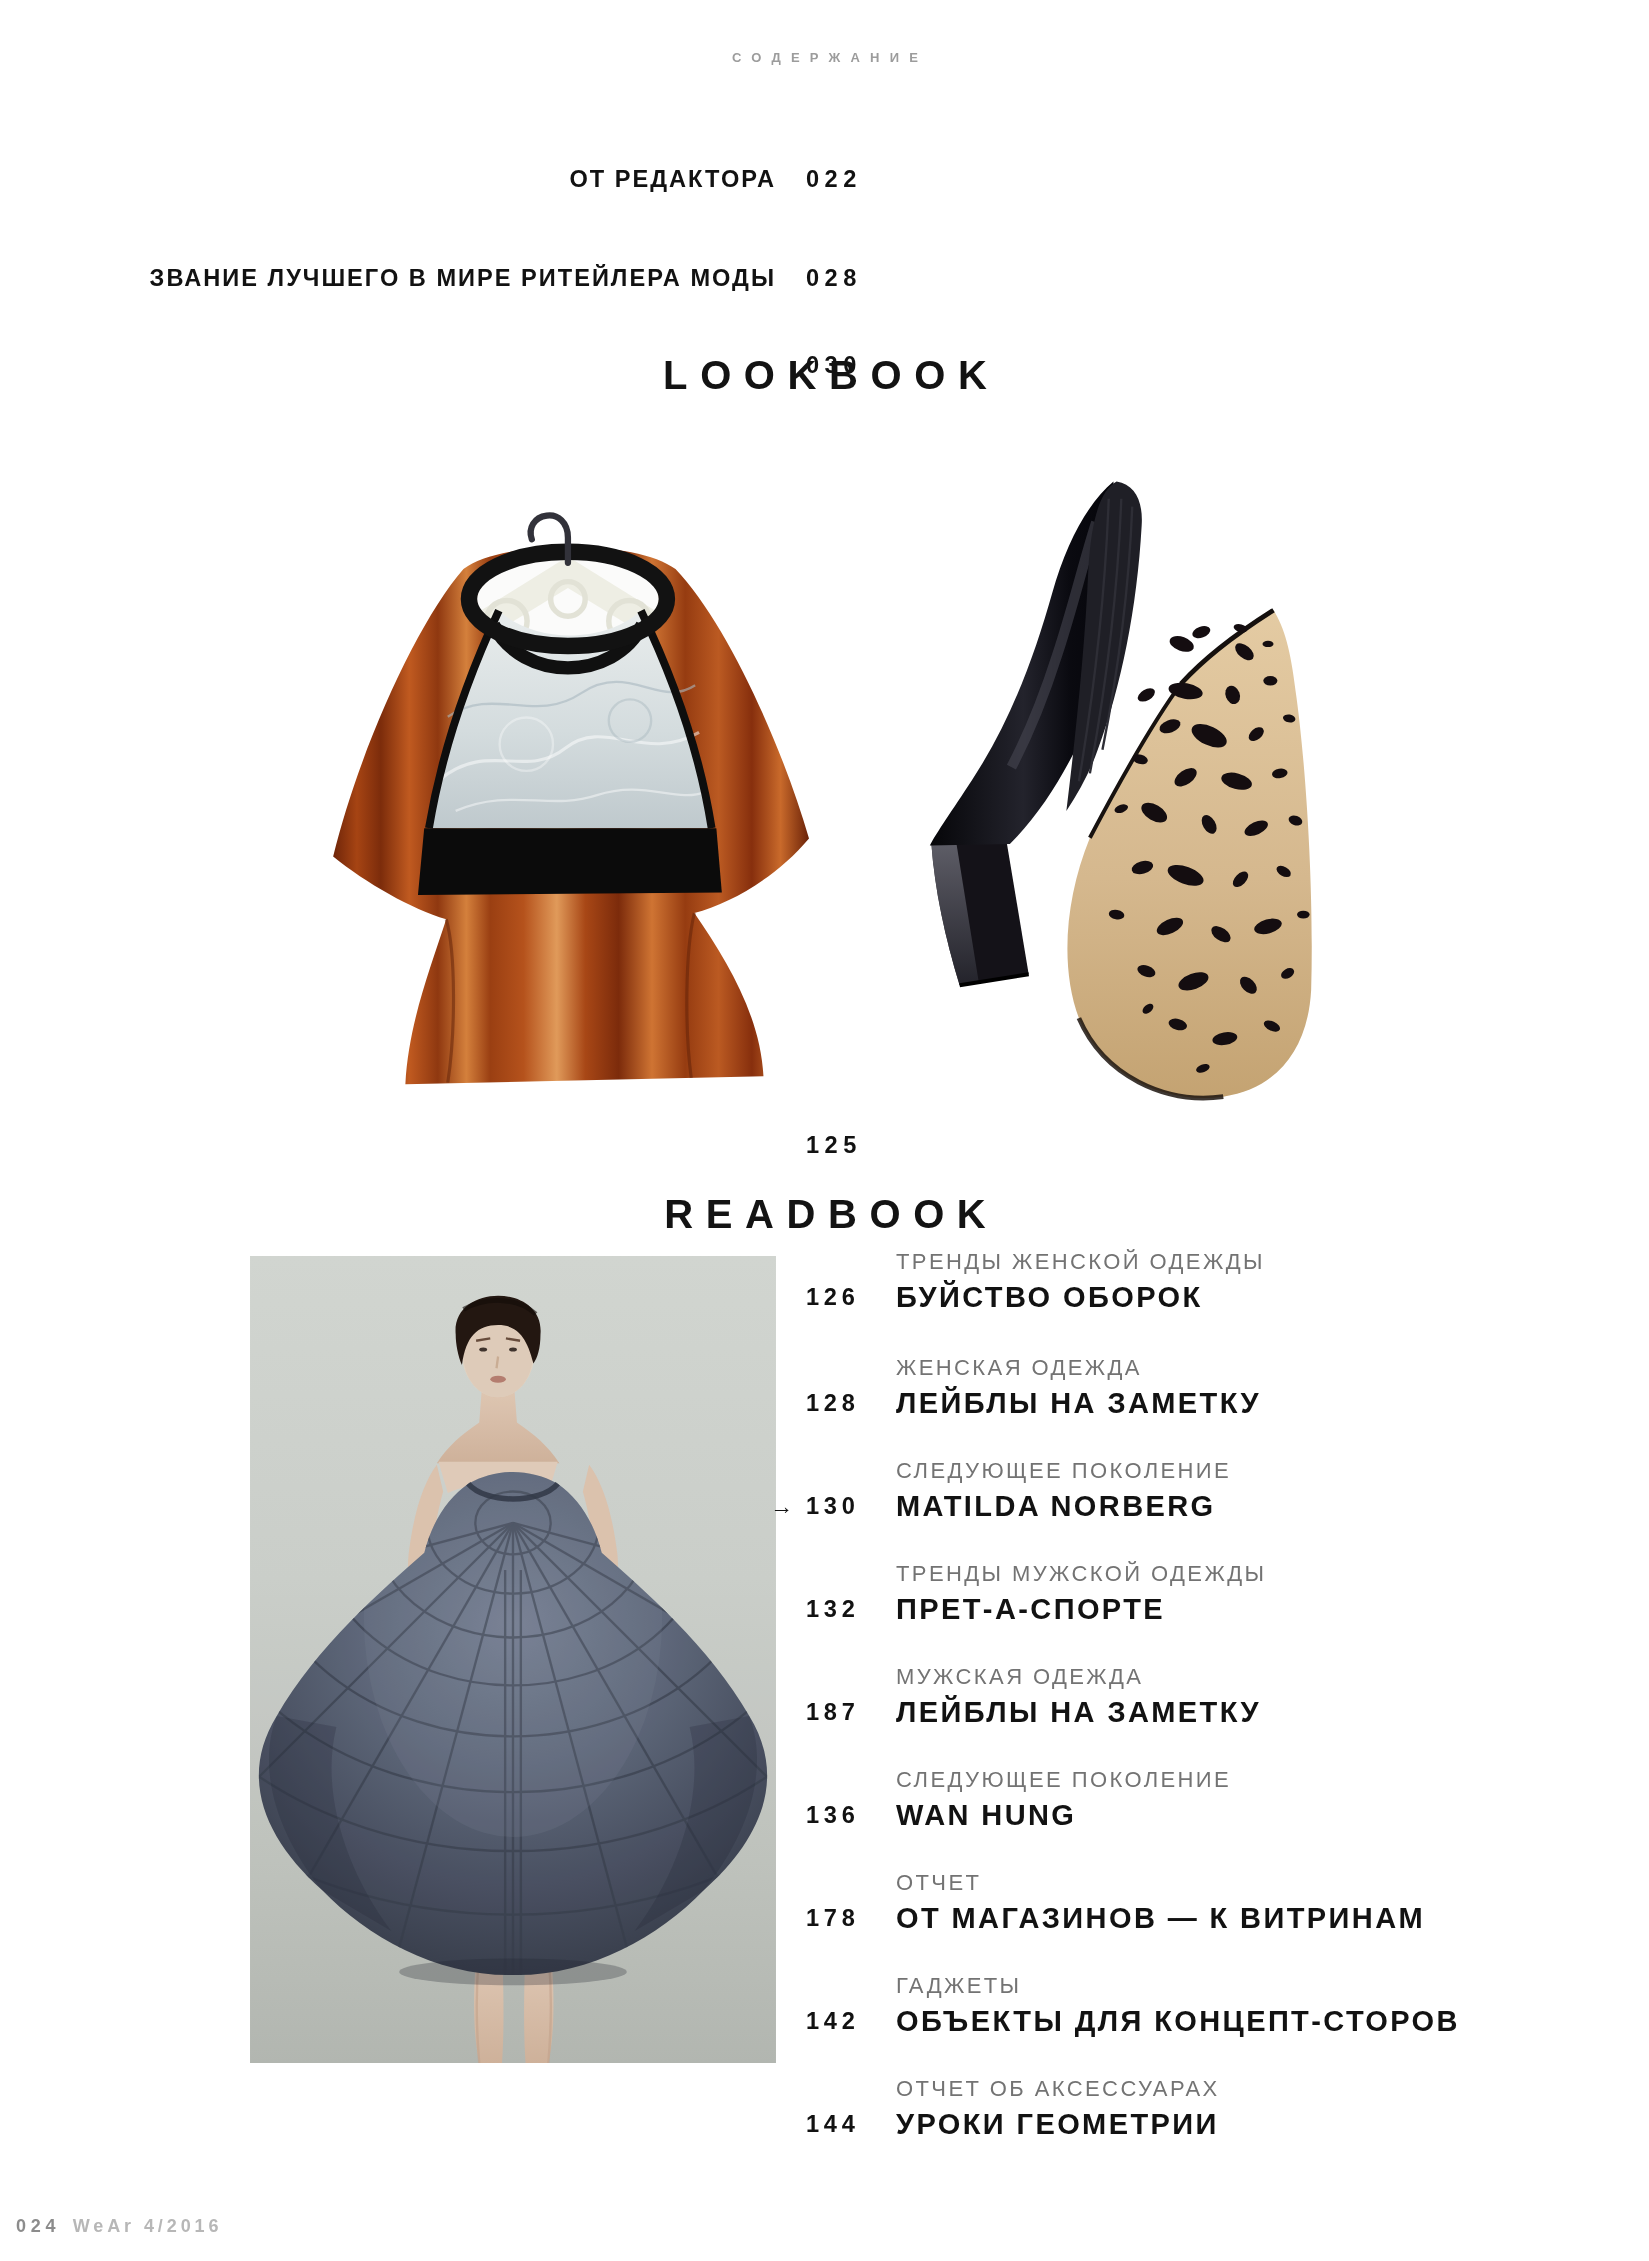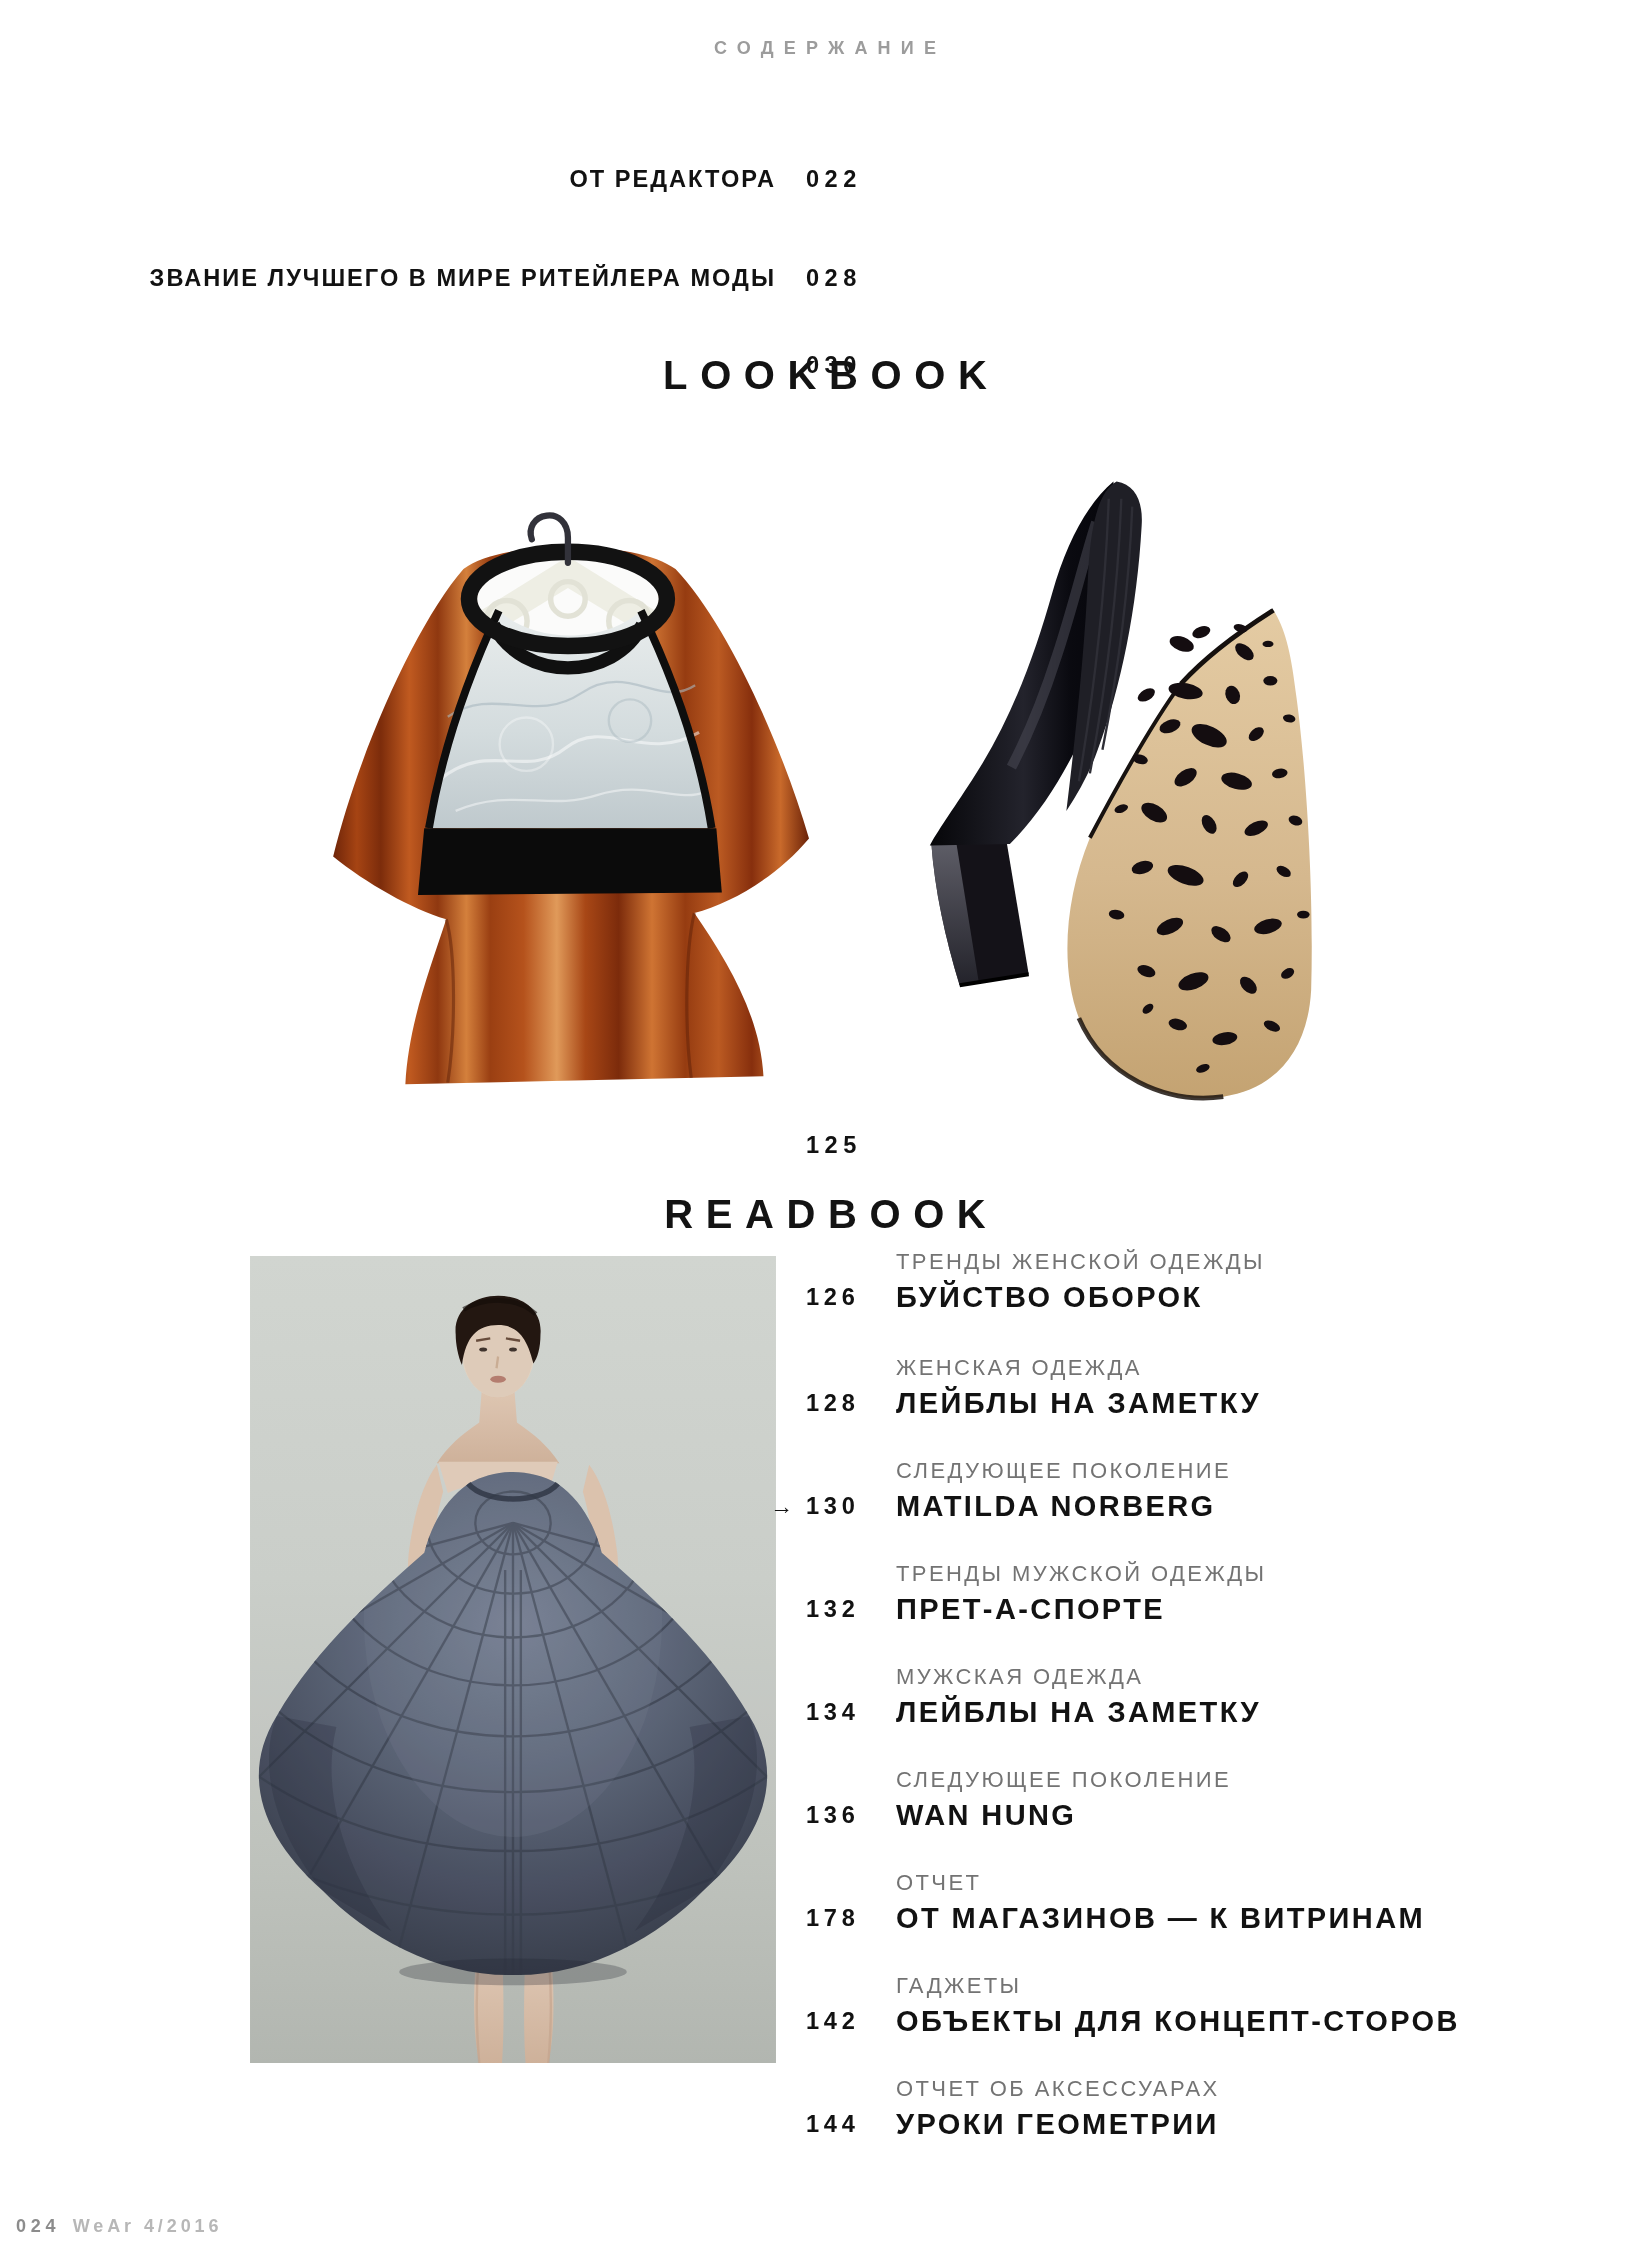--- a/index.html
+++ b/index.html
@@ -1,21 +1,21 @@
 <!DOCTYPE html>
 <html style="font-size:12.6px"><head>
 <meta charset="utf-8">
 <style>
   html,body{margin:0;padding:0;background:#ffffff;}
   .page{position:relative;width:1650px;height:2261px;background:#ffffff;overflow:hidden;
         font-family:"Liberation Sans", sans-serif;color:#141414;}
 
   
-  .header-title{position:absolute;top:38px;left:0;width:100%;text-align:center;
-    font-size:18px;font-weight:bold;letter-spacing:10.2px;text-indent:10.2px;color:#9c9c9c;white-space:nowrap;}
+  .header-title{position:absolute;top:50px;left:0;width:100%;text-align:center;
+    font-size:13px;font-weight:bold;letter-spacing:10.2px;text-indent:10.2px;color:#9c9c9c;white-space:nowrap;}
 
   
   .toc-row{position:absolute;left:0;width:100%;height:28px;}
   .toc-row .toc-label{position:absolute;right:874px;top:0;font-size:23.6px;font-weight:bold;
     letter-spacing:2px;color:#121212;white-space:nowrap;}
   .toc-row .toc-num{position:absolute;left:806px;top:0;font-size:23.6px;font-weight:bold;
     letter-spacing:5.5px;color:#121212;white-space:nowrap;}
 
   
   .section-num{position:absolute;left:806px;font-size:23.6px;font-weight:bold;letter-spacing:5.5px;color:#121212;line-height:23.6px;}
@@ -341,21 +341,21 @@
   <div class="entry" style="top:1556px;">
     <div class="entry-label">ТРЕНДЫ МУЖСКОЙ ОДЕЖДЫ</div>
     <div class="entry-line">
       <span class="entry-num">132</span>
       <span class="entry-title">ПРЕТ-А-СПОРТЕ</span>
     </div>
   </div>
   <div class="entry" style="top:1659px;">
     <div class="entry-label">МУЖСКАЯ ОДЕЖДА</div>
     <div class="entry-line">
-      <span class="entry-num">134</span>
+      <span class="entry-num">187</span>
       <span class="entry-title">ЛЕЙБЛЫ НА ЗАМЕТКУ</span>
     </div>
   </div>
   <div class="entry" style="top:1762px;">
     <div class="entry-label">СЛЕДУЮЩЕЕ ПОКОЛЕНИЕ</div>
     <div class="entry-line">
       <span class="entry-num">136</span>
       <span class="entry-title">WAN HUNG</span>
     </div>
   </div>

